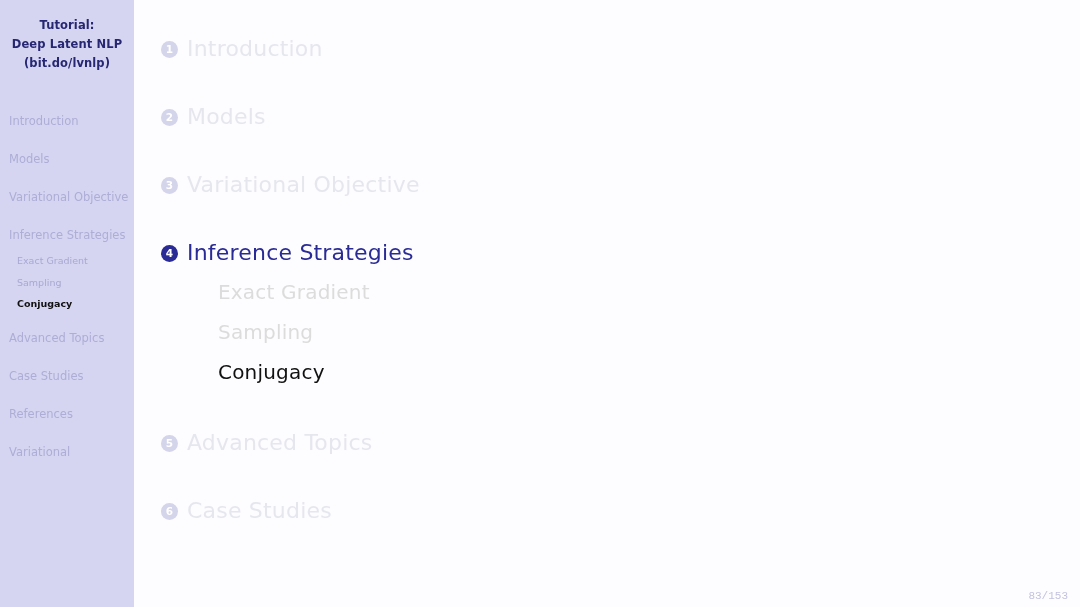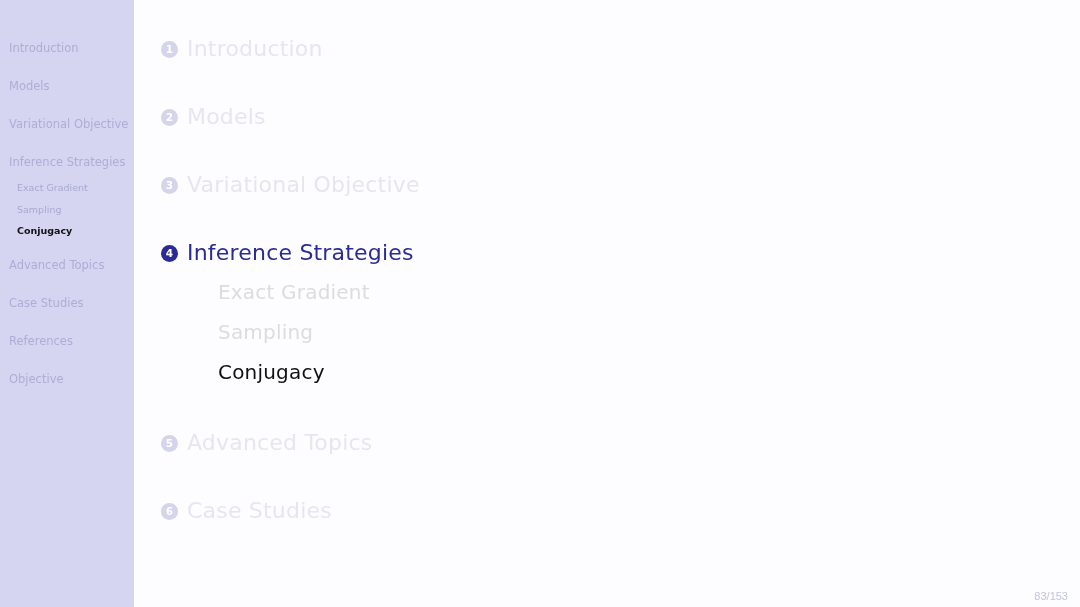--- a/index.html
+++ b/index.html
@@ -131,31 +131,36 @@
   .toc-sub.current {
     color: #111111;
   }
 
   .page-number {
     position: absolute;
     right: 12px;
     bottom: 5px;
     font-size: 11px;
     color: #c2c2e0;
-    font-family: Liberation Sans, sans-serif;
+    font-family: Liberation Mono, monospace;
     text-align: right;
   }
 </style>
 </head>
 <body>
 
 <div class="slide">
 
   <div class="sidebar">
 
+    <div class="sidebar-title">
+      <span class="line">Tutorial:</span>
+      <span class="line">Deep Latent NLP</span>
+      <span class="line">(bit.do/lvnlp)</span>
+    </div>
 
     <div class="sidebar-nav">
 
       <div class="nav-item">
         <span>Introduction</span>
       </div>
 
       <div class="nav-item">
         <span>Models</span>
       </div>
@@ -186,21 +191,21 @@
 
       <div class="nav-item">
         <span>Case Studies</span>
       </div>
 
       <div class="nav-item">
         <span>References</span>
       </div>
 
       <div class="nav-item">
-        <span>Objective</span>
+        <span>Variational</span>
       </div>
 
     </div>
   </div>
 
   <div class="main">
 
     <div class="toc-entry">
       <span class="badge">1</span>
       <span class="toc-label">Introduction</span>

